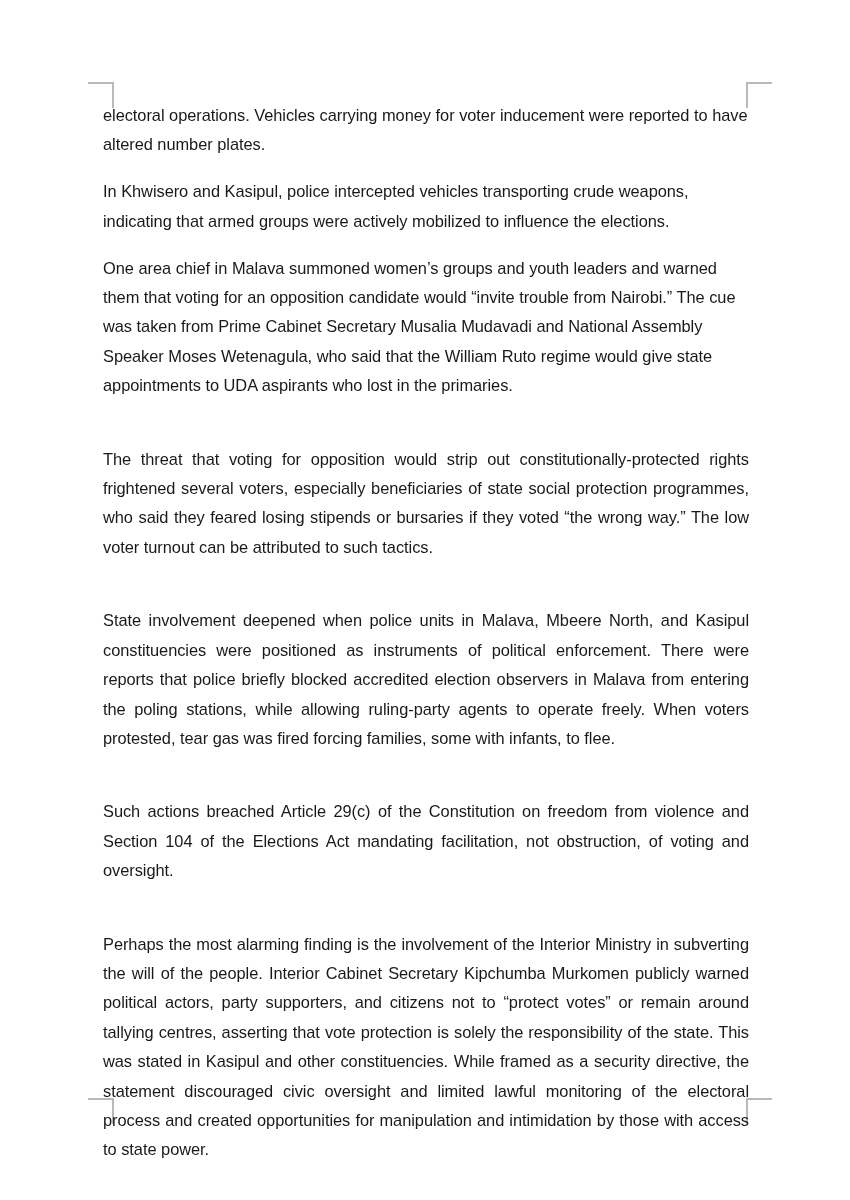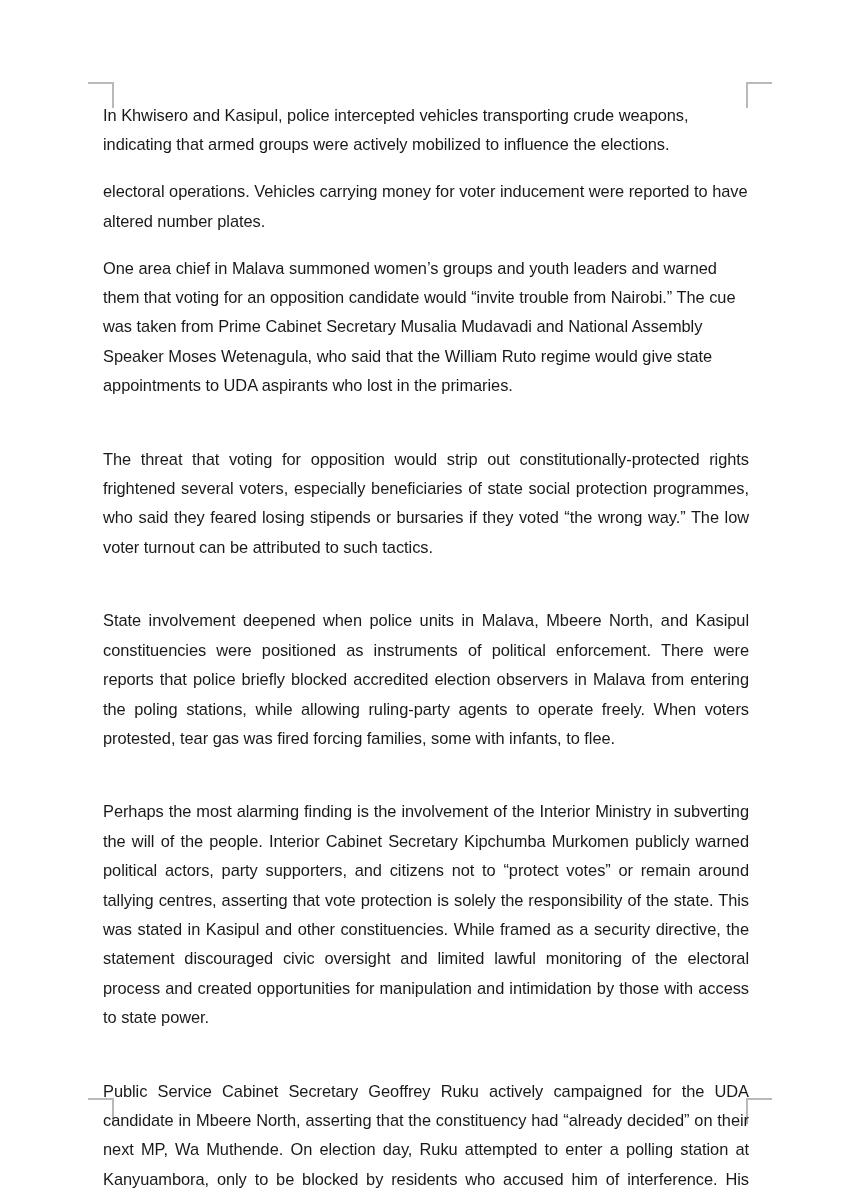--- a/index.html
+++ b/index.html
@@ -96,30 +96,31 @@
 
 <div class="page">
 
   <div class="crop-mark crop-tl"></div>
   <div class="crop-mark crop-tr"></div>
   <div class="crop-mark crop-bl"></div>
   <div class="crop-mark crop-br"></div>
 
   <div class="text-column">
 
+    <p class="para align-left">electoral operations. Vehicles carrying money for voter inducement were reported to have altered number plates.</p>
+
     <p class="para align-left">In Khwisero and Kasipul, police intercepted vehicles transporting crude weapons, indicating that armed groups were actively mobilized to influence the elections.</p>
-
-    <p class="para align-left">electoral operations. Vehicles carrying money for voter inducement were reported to have altered number plates.</p>
 
     <p class="para align-left">One area chief in Malava summoned women’s groups and youth leaders and warned them that voting for an opposition candidate would “invite trouble from Nairobi.” The cue was taken from Prime Cabinet Secretary Musalia Mudavadi and National Assembly Speaker Moses Wetenagula, who said that the William Ruto regime would give state appointments to UDA aspirants who lost in the primaries.</p>
 
     <p class="para align-justify">The threat that voting for opposition would strip out constitutionally-protected rights frightened several voters, especially beneficiaries of state social protection programmes, who said they feared losing stipends or bursaries if they voted “the wrong way.” The low voter turnout can be attributed to such tactics.</p>
 
 
     <p class="para align-justify">State involvement deepened when police units in Malava, Mbeere North, and Kasipul constituencies were positioned as instruments of political enforcement. There were reports that police briefly blocked accredited election observers in Malava from entering the poling stations, while allowing ruling-party agents to operate freely. When voters protested, tear gas was fired forcing families, some with infants, to flee.</p>
 
+    <p class="para align-justify">Such actions breached Article 29(c) of the Constitution on freedom from violence and Section 104 of the Elections Act mandating facilitation, not obstruction, of voting and oversight.</p>
 
     <p class="para align-justify">Perhaps the most alarming finding is the involvement of the Interior Ministry in subverting the will of the people. Interior Cabinet Secretary Kipchumba Murkomen publicly warned political actors, party supporters, and citizens not to “protect votes” or remain around tallying centres, asserting that vote protection is solely the responsibility of the state. This was stated  in Kasipul and other constituencies. While framed as a security directive, the statement discouraged civic oversight and limited lawful monitoring of the electoral process and created opportunities for manipulation and intimidation by those with access to state power.</p>
 
     <p class="para align-justify">Public Service Cabinet Secretary Geoffrey Ruku actively campaigned for the UDA candidate in Mbeere North, asserting that the constituency had “already decided” on their next MP, Wa Muthende. On election day, Ruku attempted to enter a polling station at Kanyuambora, only to be blocked by residents who accused him of interference. His public endorsement and attempts to physically access polling stations intimidated voters, pressured polling staff, and undermined electoral neutrality.</p>
 
   </div>
 </div>
 
 </body></html>

